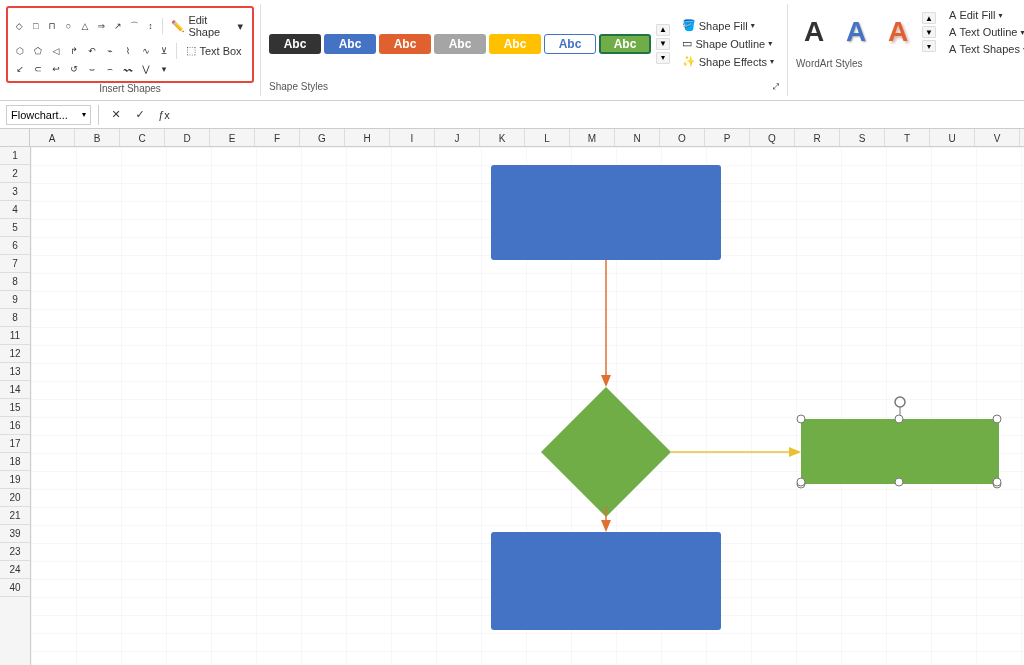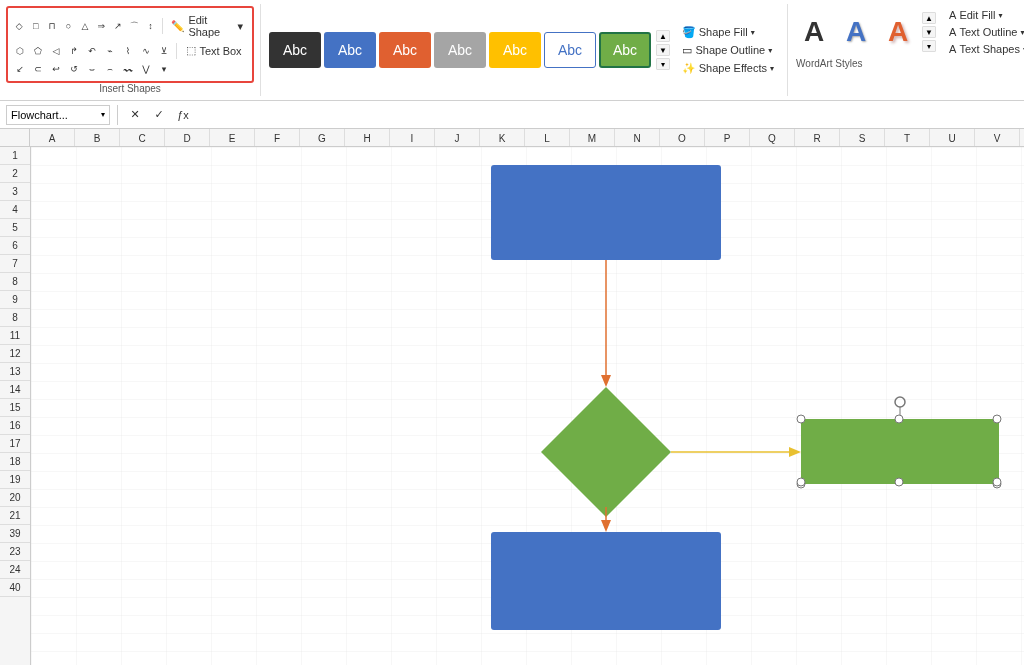--- a/index.html
+++ b/index.html
@@ -12,30 +12,30 @@
     
     .ribbon-section { display: flex; flex-direction: column; align-items: center; padding: 2px 6px; border-right: 1px solid #e0e0e0; }
     .ribbon-section-label { font-size: 10px; color: #555; margin-top: auto; text-align: center; }
     .section-content { display: flex; flex-direction: column; gap: 2px; }
 
     .insert-shapes-box { border: 2px solid #e8453c; border-radius: 3px; padding: 4px; display: flex; flex-direction: column; gap: 2px; }
     .shapes-row { display: flex; gap: 2px; align-items: center; }
     .shape-btn { width: 16px; height: 16px; display: flex; align-items: center; justify-content: center; cursor: pointer; font-size: 9px; color: #333; }
 
     .edit-shape-btn, .text-box-btn { display: flex; align-items: center; gap: 3px; padding: 2px 5px; cursor: pointer; font-size: 11px; color: #333; border-radius: 2px; }
-    .style-swatch { width: 52px; height: 36px; border-radius: 3px; display: flex; align-items: center; justify-content: center; font-size: 14px; font-weight: normal; cursor: pointer; border: 1px solid transparent; color: white; }
+    .style-swatch { width: 52px; height: 20px; border-radius: 3px; display: flex; align-items: center; justify-content: center; font-size: 12px; font-weight: bold; cursor: pointer; border: 1px solid transparent; color: white; }
     .scroll-arrows { display: flex; flex-direction: column; gap: 2px; margin-left: 2px; }
     .scroll-arrow { width: 14px; height: 12px; display: flex; align-items: center; justify-content: center; cursor: pointer; font-size: 8px; background: #f5f5f5; border: 1px solid #ddd; border-radius: 1px; }
     .shape-ctrl-btn { display: flex; align-items: center; gap: 3px; padding: 1px 5px; cursor: pointer; font-size: 11px; color: #333; border-radius: 2px; white-space: nowrap; }
     .expand-icon { font-size: 8px; }
     .wordart-swatch { width: 36px; height: 36px; display: flex; align-items: center; justify-content: center; font-size: 20px; font-weight: bold; cursor: pointer; }
 
     
     .formula-bar { background: #fff; border-bottom: 1px solid #ccc; display: flex; align-items: center; height: 28px; padding: 0 6px; gap: 4px; }
-    .name-box { width: 104px; border: 1px solid #ccc; height: 20px; padding: 0 4px; font-size: 11px; display: flex; align-items: center; cursor: pointer; }
+    .name-box { width: 85px; border: 1px solid #ccc; height: 20px; padding: 0 4px; font-size: 11px; display: flex; align-items: center; cursor: pointer; }
     .formula-separator { width: 1px; height: 20px; background: #ccc; margin: 0 3px; }
     .formula-btn { width: 20px; height: 20px; display: flex; align-items: center; justify-content: center; cursor: pointer; font-size: 11px; color: #333; }
     .formula-input { flex: 1; border: none; font-size: 11px; outline: none; }
     .col-header-row { display: flex; background: #f5f5f5; border-bottom: 1px solid #ccc; height: 18px; position: relative; overflow: hidden; }
     .row-col-corner { width: 30px; min-width: 30px; border-right: 1px solid #ccc; background: #f5f5f5; }
     .col-header { min-width: 45px; max-width: 45px; height: 18px; text-align: center; font-size: 10px; color: #333; border-right: 1px solid #ddd; display: flex; align-items: center; justify-content: center; cursor: default; background: #f5f5f5; }
 
     
     .grid-area { display: flex; overflow: hidden; flex: 1; }
     .row-headers { display: flex; flex-direction: column; background: #f5f5f5; border-right: 1px solid #ccc; }
@@ -130,20 +130,24 @@
             <span>▭</span>
             <span>Shape Outline</span>
             <span class="expand-icon">▾</span>
           </div>
           <div class="shape-ctrl-btn">
             <span>✨</span>
             <span>Shape Effects</span>
             <span class="expand-icon">▾</span>
           </div>
         </div>
+      </div>
+      <div style="display:flex;align-items:center;justify-content:space-between;margin-top:2px;">
+        <div style="font-size:10px;color:#555;">Shape Styles</div>
+        <div style="font-size:8px;cursor:pointer;">⤢</div>
       </div>
     </div>
 
     <div style="display:flex;flex-direction:column;padding:4px 8px;">
       <div style="display:flex;align-items:center;gap:4px;">
         <div style="display:flex;gap:6px;align-items:center;">
           <div class="wordart-swatch" style="color:#333;font-size:28px;font-weight:bold;">A</div>
           <div class="wordart-swatch" style="color:#4472c4;font-size:28px;font-weight:bold;text-shadow:1px 1px 2px #aaa;">A</div>
           <div class="wordart-swatch" style="color:#e06030;font-size:28px;font-weight:bold;text-shadow:2px 2px 3px rgba(100,0,0,0.3);">A</div>
           <div style="display:flex;flex-direction:column;gap:2px;">

